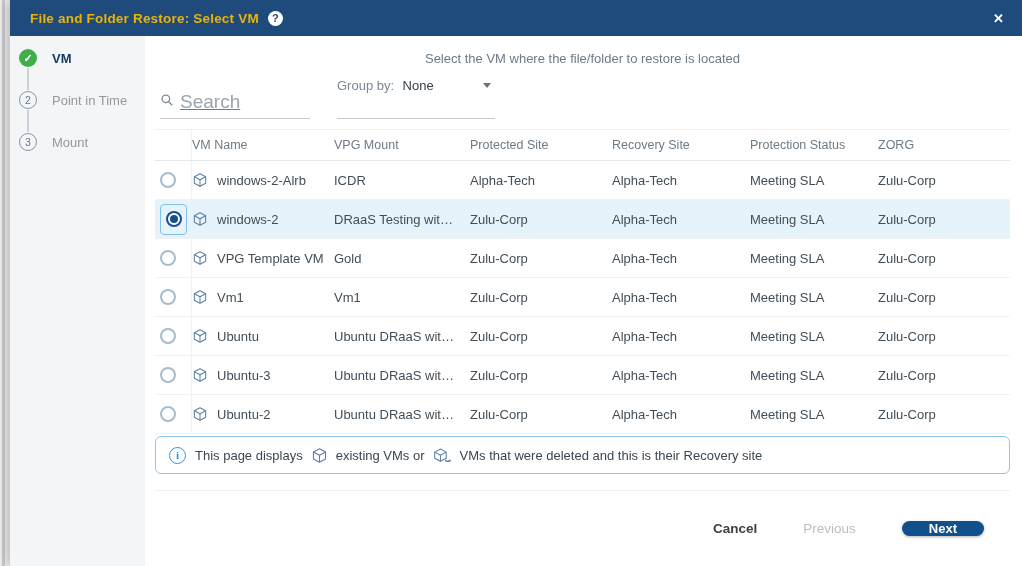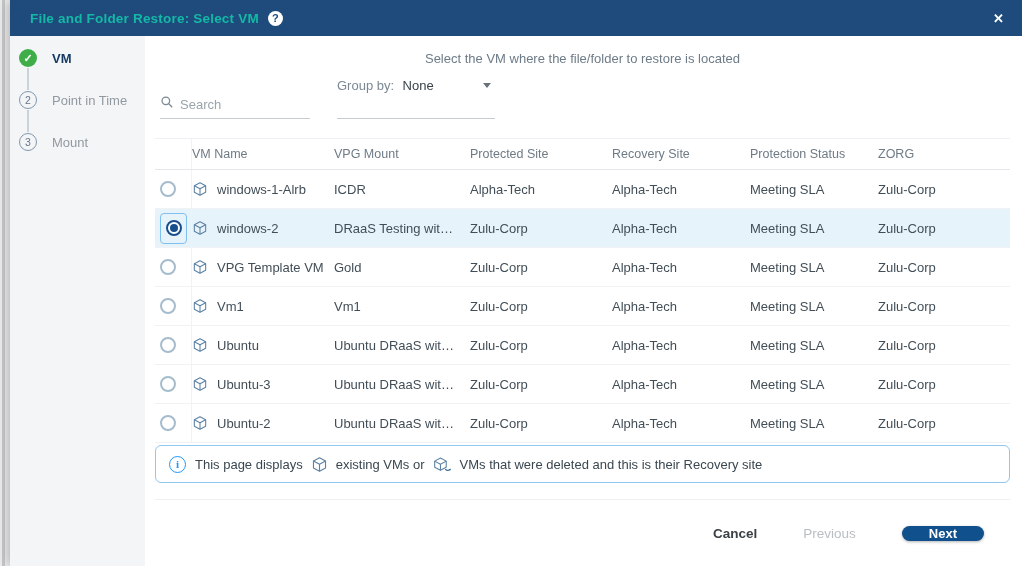--- a/index.html
+++ b/index.html
@@ -17,21 +17,21 @@
 
   .page-edge{position:absolute;left:0;top:0;width:10px;height:566px;background:#ededee;}
   .page-edge .scroll-line{position:absolute;left:2px;top:0;width:3px;height:566px;background:#c9c9cb;}
 
   .dialog{position:absolute;left:10px;top:0;width:1012px;height:566px;background:#fff;
     box-shadow:-3px 0 10px rgba(0,0,0,.22);display:flex;flex-direction:column;}
 
   
   .titlebar{height:36px;background:var(--titlebar);display:flex;align-items:center;
     padding:0 18px 0 20px;flex:0 0 auto;}
-  .title{color:#14b8a6;font-size:13.5px;font-weight:bold;letter-spacing:.2px;}
+  .title{color:#eab308;font-size:13.5px;font-weight:bold;letter-spacing:.2px;}
   .help{width:15px;height:15px;border-radius:50%;background:#fff;color:var(--titlebar);
     font-size:11px;font-weight:bold;display:flex;align-items:center;justify-content:center;
     margin-left:9px;cursor:pointer;}
   .close{margin-left:auto;color:#fff;font-size:13px;font-weight:bold;cursor:pointer;line-height:1;}
 
   
   .dialog-body{flex:1;display:flex;min-height:0;}
 
   
   .sidebar{width:135px;background:#f4f5f7;padding:13px 0 0 9px;flex:0 0 auto;}
@@ -44,32 +44,32 @@
   .step-label.active{color:#173a64;font-weight:bold;}
   .connector{width:1.5px;height:22px;background:#c9d2da;margin:1px 0 1px 8px;}
 
   
   .content{flex:1;display:flex;flex-direction:column;padding:0 12px 0 10px;min-width:0;justify-content:space-between;}
   .subtitle{margin-top:15px;text-align:center;font-size:13px;color:#6d7b87;}
 
   .controls{margin-top:27px;display:flex;align-items:flex-end;padding-left:5px;height:26px;}
   .search{width:150px;border-bottom:1px solid #c7ccd1;display:flex;align-items:center;gap:6px;
     padding-bottom:5px;}
-  .search input{border:none;outline:none;font-size:13px;color:#3b82f6;width:115px;
-    font-family:"Liberation Sans",sans-serif;background:transparent;}
+  .search input{border:none;outline:none;font-size:19px;color:#3b82f6;width:115px;
+    font-family:"Liberation Sans",sans-serif;background:transparent;text-decoration:underline;}
   .search input::placeholder{color:#9aa5ad;}
   .groupby{width:158px;margin-left:27px;border-bottom:1px solid #c7ccd1;display:flex;
     align-items:center;justify-content:space-between;padding-bottom:24px;cursor:pointer;}
   .groupby .gb-label{font-size:13px;color:#7b8894;}
   .groupby .gb-value{font-size:13px;color:#39424a;margin-left:4px;}
   .caret{width:0;height:0;border-left:4.5px solid transparent;border-right:4.5px solid transparent;
     border-top:5px solid #68727b;margin-right:4px;}
 
   
-  .table{margin-top:19px;}
+  .table{margin-top:10px;}
   .thead,.trow{display:grid;grid-template-columns:37px 142px 136px 142px 138px 128px 1fr;
     align-items:center;}
   .thead{height:32px;border-top:1px solid #eef1f3;border-bottom:1px solid #e4e8eb;}
   .th{font-size:12.5px;color:#6e7b86;}
   .trow{height:39px;border-bottom:1px solid var(--line);cursor:pointer;}
   .trow.sel{background:var(--sel-row);}
   .cell{font-size:13px;color:var(--txt);white-space:nowrap;overflow:hidden;text-overflow:ellipsis;
     padding-right:10px;}
   .radio-cell{display:flex;align-items:center;justify-content:flex-start;height:100%;
     border-right:1px solid var(--line);padding-left:5px;}
@@ -177,21 +177,21 @@
                 </span>
               </div>
               <div class="cell name-cell">
                 <span class="cube">
                   <svg width="16" height="16" viewBox="0 0 24 24" fill="none" stroke="#5d82a3" stroke-width="1.6" stroke-linejoin="round">
                     <path d="M12 2.5 L20.5 7 L20.5 17 L12 21.5 L3.5 17 L3.5 7 Z"></path>
                     <path d="M3.5 7 L12 11.5 L20.5 7"></path>
                     <path d="M12 11.5 L12 21.5"></path>
                   </svg>
                 </span>
-                <span>windows-1-Alrb</span>
+                <span>windows-2-Alrb</span>
               </div>
               <div class="cell">ICDR</div>
               <div class="cell">Alpha-Tech</div>
               <div class="cell">Alpha-Tech</div>
               <div class="cell">Meeting SLA</div>
               <div class="cell">Zulu-Corp</div>
             </div>
             <div class="trow sel">
               <div class="radio-cell">
                 <span class="radio-focus">

